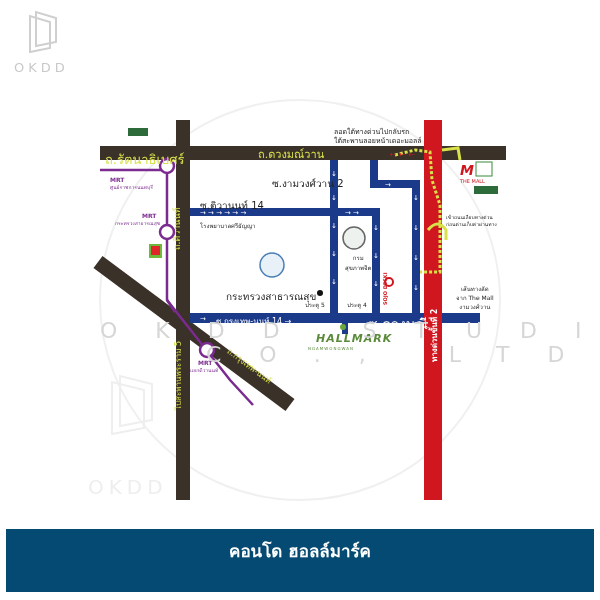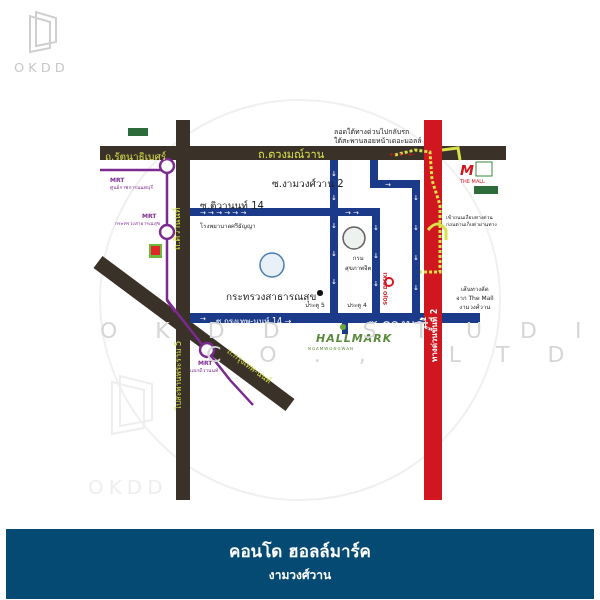--- a/index.html
+++ b/index.html
@@ -1,21 +1,21 @@
 <!DOCTYPE html>
 <html><head>
 <meta charset="utf-8">
 <style>
   html,body{margin:0;padding:0;background:#ffffff;}
   body{width:600px;height:600px;position:relative;overflow:hidden;font-family:"DejaVu Sans",sans-serif;}
   .abs{position:absolute;}
   .wm-logo{left:22px;top:8px;width:40px;height:50px;}
   .wm-text{left:14px;top:60px;font-size:13px;letter-spacing:4px;color:#c9c9c9;}
   .map{left:0;top:0;width:600px;height:520px;}
-  .banner{left:6px;top:529px;width:588px;height:70px;background:#054a72;color:#fff;text-align:center;}
+  .banner{left:6px;top:529px;width:588px;height:63px;background:#054a72;color:#fff;text-align:center;}
   .banner-title{font-size:17px;font-weight:bold;margin-top:12px;line-height:20px;}
   .banner-sub{font-size:12px;font-weight:bold;margin-top:4px;}
   .lbl{font-size:10px;color:#222;white-space:nowrap;}
   .lbl-sm{font-size:5px;color:#222;white-space:nowrap;}
   .wm-mid{font-size:22px;letter-spacing:38px;color:#d6d6d6;white-space:nowrap;}
 </style>
 </head>
 <body>
 
 <svg class="abs wm-logo" viewBox="0 0 40 50">
@@ -92,21 +92,21 @@
   <circle cx="343" cy="327" r="3" fill="#6aa83a"></circle>
   <rect x="149" y="244" width="13" height="14" fill="#6dba3a"></rect>
   <rect x="151" y="246" width="9" height="9" fill="#e0262b"></rect>
 
   <text x="460" y="175" font-size="14" font-style="italic" font-weight="bold" fill="#d0161e">M</text>
   <rect x="476" y="162" width="16" height="14" fill="none" stroke="#3a8a3a"></rect>
   <rect x="474" y="186" width="24" height="8" fill="#2d6b3b"></rect>
   <rect x="128" y="128" width="20" height="8" fill="#2d6b3b"></rect>
 </svg>
 
-<div class="abs lbl" style="left:105px;top:149px;color:#d8e04a;font-size:10px;">ถ.รัตนาธิเบศร์</div>
+<div class="abs lbl" style="left:105px;top:149px;color:#d8e04a;font-size:13px;">ถ.รัตนาธิเบศร์</div>
 <div class="abs lbl" style="left:258px;top:145px;color:#d8e04a;font-size:11px;">ถ.ดวงมณ์วาน</div>
 <div class="abs lbl" style="left:272px;top:176px;">ซ.งามวงศ์วาน 2</div>
 <div class="abs lbl" style="left:200px;top:198px;text-align:center;">ซ.ติวานนท์ 14</div>
 <div class="abs lbl" style="left:200px;top:221px;font-size:6px;">โรงพยาบาลศรีธัญญา</div>
 <div class="abs lbl" style="left:226px;top:289px;font-size:10px;">กระทรวงสาธารณสุข</div>
 <div class="abs lbl" style="left:345px;top:253px;font-size:6px;text-align:center;white-space:pre;">กรม
 สุขภาพจิต</div>
 <div class="abs lbl" style="left:305px;top:300px;font-size:6px;">ประตู 5</div>
 <div class="abs lbl" style="left:347px;top:300px;font-size:6px;">ประตู 4</div>
 <div class="abs lbl" style="left:216px;top:315px;color:#fff;font-size:8px;">ซ.กรุงเทพ-นนท์ 14 →</div>
@@ -137,14 +137,13 @@
 <div class="abs wm-mid" style="left:170px;top:342px;margin-left:36px;">CO., LTD</div>
 
 <svg class="abs" style="left:100px;top:372px;width:60px;height:70px;" viewBox="0 0 60 70">
   <path d="M12 10 L12 62 L44 56 L44 18 Z" fill="none" stroke="#eeeeee" stroke-width="2"></path>
   <path d="M20 4 L20 54 L52 48 L52 12 Z" fill="none" stroke="#eeeeee" stroke-width="2"></path>
 </svg>
 <div class="abs" style="left:88px;top:475px;font-size:20px;letter-spacing:5px;color:#eeeeee;">OKDD</div>
 
 <div class="abs banner">
   <div class="banner-title">คอนโด ฮอลล์มาร์ค</div>
-  <div class="banner-sub">งามวงศ์วาน</div>
 </div>
 
 </body></html>

